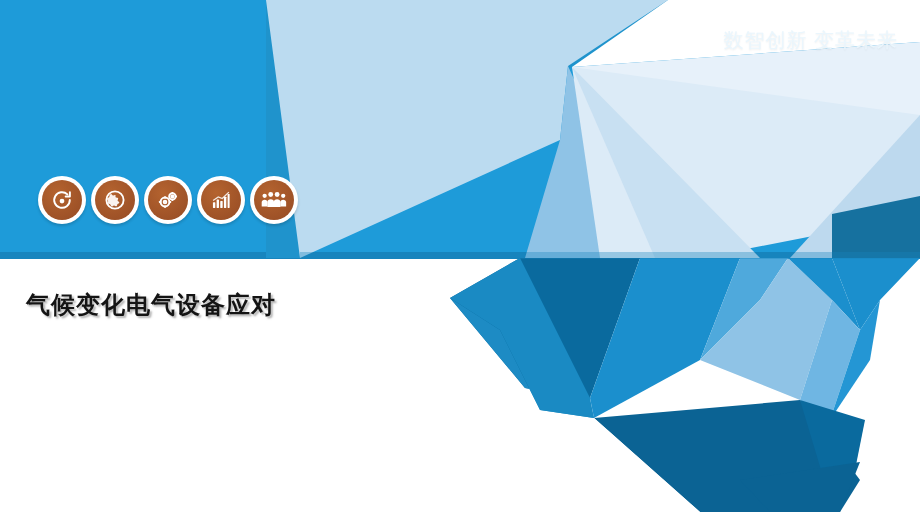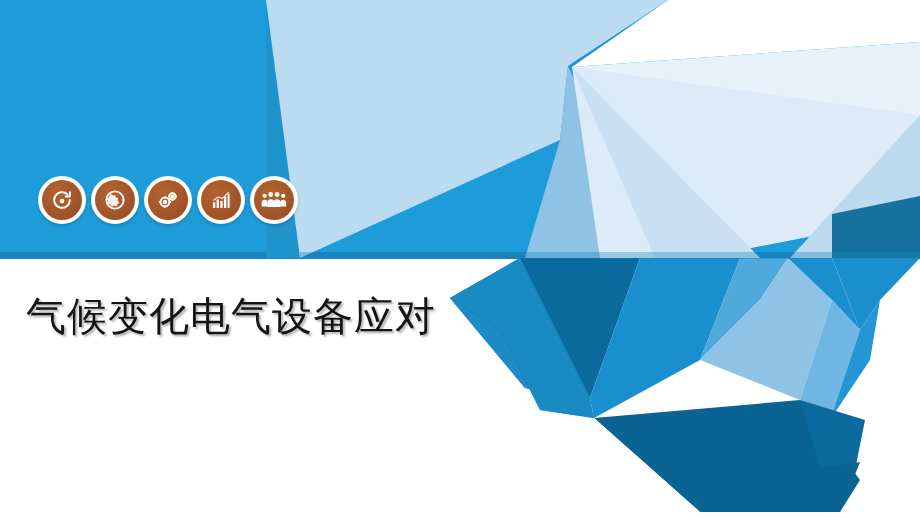--- a/index.html
+++ b/index.html
@@ -56,22 +56,22 @@
     display: flex;
     align-items: center;
     justify-content: center;
     color: #ffffff;
   }
   .icon-inner svg { display: block; }
   
   .title {
     position: absolute;
     left: 26px; top: 289px;
-    font-size: 40px;
-    font-weight: 400;
+    font-size: 24px;
+    font-weight: 700;
     color: #141414;
     letter-spacing: 1px;
     white-space: nowrap;
     z-index: 40;
     text-shadow: 2px 2px 2px rgba(120,120,120,.55);
   }
 </style>
 </head>
 <body>
 
@@ -114,20 +114,21 @@
 
     <polygon points="594,418 800,400 860,480 840,512 700,512" fill="#0B6394"></polygon>
     <polygon points="594,418 700,512 660,512 560,430" fill="#FFFFFF"></polygon>
 
     <polygon points="800,400 865,420 855,470 830,500" fill="#0A6A9E"></polygon>
     <polygon points="740,480 860,462 840,512 770,512" fill="#0B6394"></polygon>
 
     <polygon points="300,252 920,252 920,259 300,259" fill="#1885BE" opacity="0.35"></polygon>
   </svg>
 
+  <div class="tagline">数智创新  变革未来</div>
 
   <div class="icon-row">
 
     <div class="icon-badge">
       <span class="icon-inner">
         <svg width="22" height="22" viewBox="0 0 24 24" fill="none" stroke="#ffffff" stroke-width="2.1" stroke-linecap="round" stroke-linejoin="round">
           <path d="M20.5 12a8.5 8.5 0 1 1-2.6-6.1"></path>
           <polyline points="20.6,3.6 20.6,8.2 16,8.2"></polyline>
           <circle cx="12" cy="13.2" r="2.6" fill="#ffffff" stroke="none"></circle>
         </svg>

